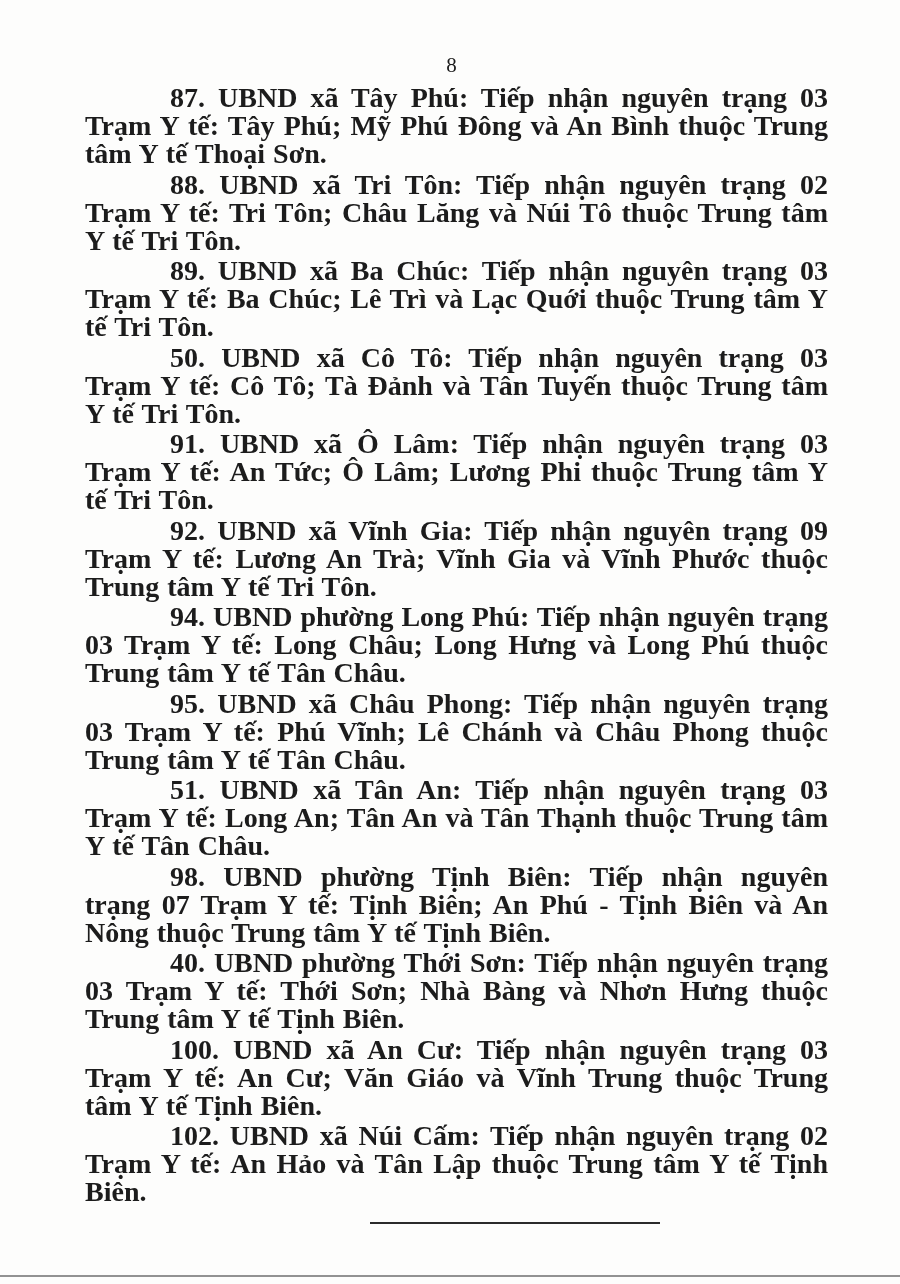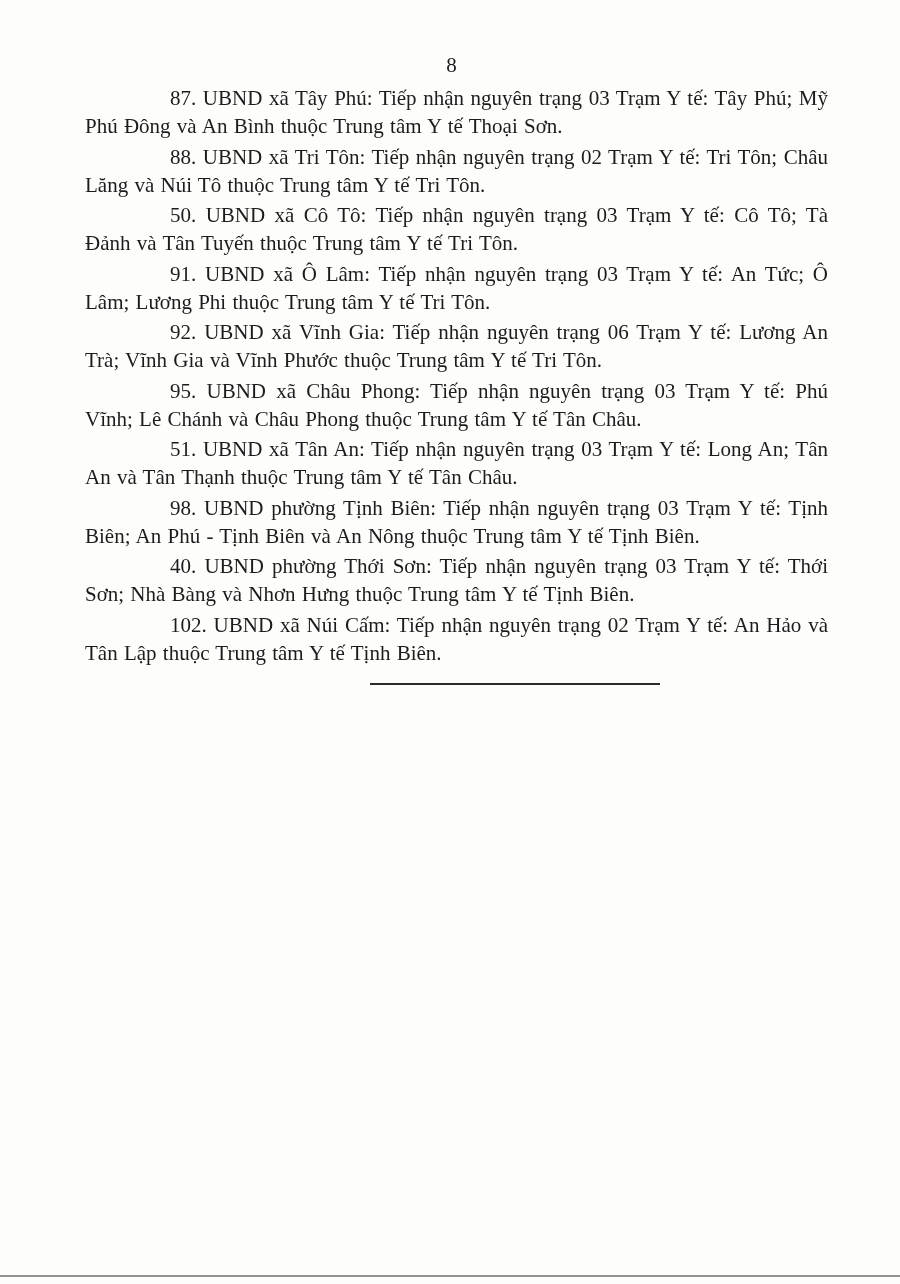--- a/index.html
+++ b/index.html
@@ -25,26 +25,27 @@
     line-height: 26px;
     margin: 0 0 6px 0;
     
     padding-right: 10px;
   }
   .doc-body {
     width: 743px;
   }
   .doc-body p.para {
     margin: 0 0 2.5px 0;
-    font-size: 21px;
+    font-size: 28px;
     line-height: 28px;
     text-align: justify;
     text-align-last: left;
     text-indent: 85px;
     word-spacing: 1px;
+    font-weight: bold;
   }
   .end-divider {
     width: 290px;
     height: 2px;
     background: #2b2b2b;
     margin: 16px 0 0 285px;
   }
   .scan-edge-line {
     position: absolute;
     left: 0;
@@ -58,27 +59,30 @@
 <body>
 
 <div class="page">
 
   <div class="page-number">8</div>
 
   <div class="doc-body">
 
   <p class="para">87. UBND xã Tây Phú: Tiếp nhận nguyên trạng 03 Trạm Y tế: Tây Phú; Mỹ Phú Đông và An Bình thuộc Trung tâm Y tế Thoại Sơn.</p>
       <p class="para">88. UBND xã Tri Tôn: Tiếp nhận nguyên trạng 02 Trạm Y tế: Tri Tôn; Châu Lăng và Núi Tô thuộc Trung tâm Y tế Tri Tôn.</p>
+      <p class="para">89. UBND xã Ba Chúc: Tiếp nhận nguyên trạng 03 Trạm Y tế: Ba Chúc; Lê Trì và Lạc Quới thuộc Trung tâm Y tế Tri Tôn.</p>
       <p class="para">50. UBND xã Cô Tô: Tiếp nhận nguyên trạng 03 Trạm Y tế: Cô Tô; Tà Đảnh và Tân Tuyến thuộc Trung tâm Y tế Tri Tôn.</p>
       <p class="para">91. UBND xã Ô Lâm: Tiếp nhận nguyên trạng 03 Trạm Y tế: An Tức; Ô Lâm; Lương Phi thuộc Trung tâm Y tế Tri Tôn.</p>
-      <p class="para">92. UBND xã Vĩnh Gia: Tiếp nhận nguyên trạng 06 Trạm Y tế: Lương An Trà; Vĩnh Gia và Vĩnh Phước thuộc Trung tâm Y tế Tri Tôn.</p>
+      <p class="para">92. UBND xã Vĩnh Gia: Tiếp nhận nguyên trạng 09 Trạm Y tế: Lương An Trà; Vĩnh Gia và Vĩnh Phước thuộc Trung tâm Y tế Tri Tôn.</p>
+      <p class="para">94. UBND phường Long Phú: Tiếp nhận nguyên trạng 03 Trạm Y tế: Long Châu; Long Hưng và Long Phú thuộc Trung tâm Y tế Tân Châu.</p>
       <p class="para">95. UBND xã Châu Phong: Tiếp nhận nguyên trạng 03 Trạm Y tế: Phú Vĩnh; Lê Chánh và Châu Phong thuộc Trung tâm Y tế Tân Châu.</p>
       <p class="para">51. UBND xã Tân An: Tiếp nhận nguyên trạng 03 Trạm Y tế: Long An; Tân An và Tân Thạnh thuộc Trung tâm Y tế Tân Châu.</p>
-      <p class="para">98. UBND phường Tịnh Biên: Tiếp nhận nguyên trạng 03 Trạm Y tế: Tịnh Biên; An Phú - Tịnh Biên và An Nông thuộc Trung tâm Y tế Tịnh Biên.</p>
+      <p class="para">98. UBND phường Tịnh Biên: Tiếp nhận nguyên trạng 07 Trạm Y tế: Tịnh Biên; An Phú - Tịnh Biên và An Nông thuộc Trung tâm Y tế Tịnh Biên.</p>
       <p class="para">40. UBND phường Thới Sơn: Tiếp nhận nguyên trạng 03 Trạm Y tế: Thới Sơn; Nhà Bàng và Nhơn Hưng thuộc Trung tâm Y tế Tịnh Biên.</p>
+      <p class="para">100. UBND xã An Cư: Tiếp nhận nguyên trạng 03 Trạm Y tế: An Cư; Văn Giáo và Vĩnh Trung thuộc Trung tâm Y tế Tịnh Biên.</p>
       <p class="para">102. UBND xã Núi Cấm: Tiếp nhận nguyên trạng 02 Trạm Y tế: An Hảo và Tân Lập thuộc Trung tâm Y tế Tịnh Biên.</p>
     </div>
 
   <div class="end-divider"></div>
 
   <div class="scan-edge-line"></div>
 
 </div>
 
 </body></html>

